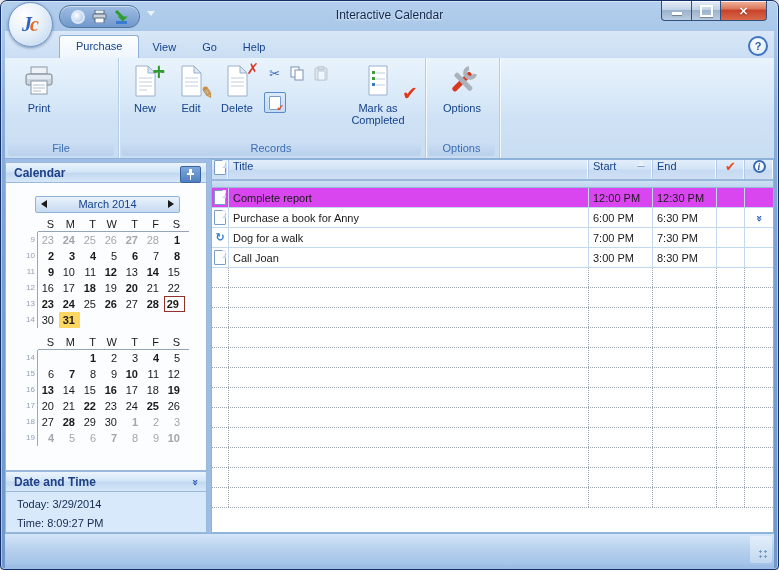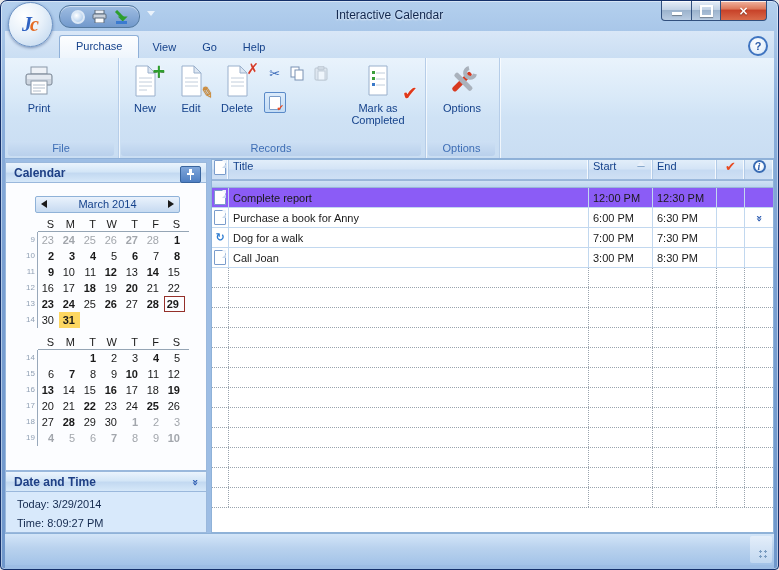--- a/index.html
+++ b/index.html
@@ -132,21 +132,21 @@
   .sorttri{margin-left:auto;margin-right:3px;width:0;height:0;border-left:4px solid transparent;border-right:4px solid transparent;
     border-bottom:6px solid #e8f0fa;filter:drop-shadow(0 1px 0 #8aaacd);}
   .redcheck{color:#e8491f;font-weight:bold;font-size:13px;line-height:13px;}
   .infoicon{width:13px;height:13px;border-radius:50%;border:2px solid #3a6cb4;box-sizing:border-box;
     background:radial-gradient(circle at 40% 35%,#ffffff 40%,#cfe2f6);color:#2a5aa8;
     font-family:"Liberation Serif",serif;font-weight:bold;font-style:italic;font-size:10px;
     display:flex;align-items:center;justify-content:center;}
   .addrow{height:21px;line-height:21px;text-align:center;font-size:11px;color:#8a9098;background:#fff;cursor:pointer;}
   .gapband{height:8px;background:linear-gradient(#cfe2f5,#bdd6ef);border-top:1px solid #9ab6d8;border-bottom:1px solid #9ab6d8;box-sizing:border-box;}
   .trow{display:flex;height:20px;box-sizing:border-box;border-bottom:1px solid #c2d8ef;font-size:11px;color:#1a1a1a;cursor:pointer;}
-  .trow.sel{background:#8b5cf6;}
+  .trow.sel{background:#d946ef;}
   .tc{box-sizing:border-box;border-right:1px solid #c2d8ef;display:flex;align-items:center;padding:0 4px;overflow:hidden;white-space:nowrap;}
   .docicon{width:10px;height:13px;background:#fff;border:1px solid #7a9ccc;border-radius:1px;position:relative;}
   .docicon::after{content:"";position:absolute;right:-1px;top:-1px;width:0;height:0;border-left:4px solid transparent;border-bottom:4px solid #c8d8ec;border-top:4px solid #eef4fb;}
   .recuricon{color:#2a7ad0;font-size:11px;font-weight:bold;line-height:13px;}
   .rowchev{margin:0 auto;}
   .erow{display:flex;height:20px;box-sizing:border-box;border-bottom:1px dotted #9aa4ae;}
   .ec{box-sizing:border-box;border-right:1px dotted #9aa4ae;}
   .ec:last-child{border-right:none;}
 
   

